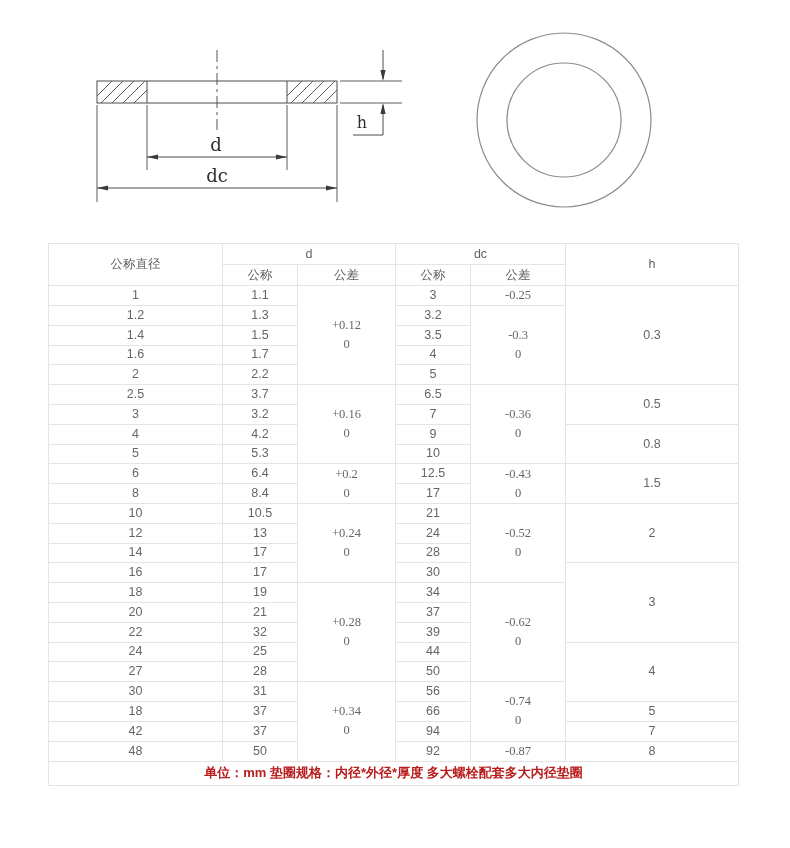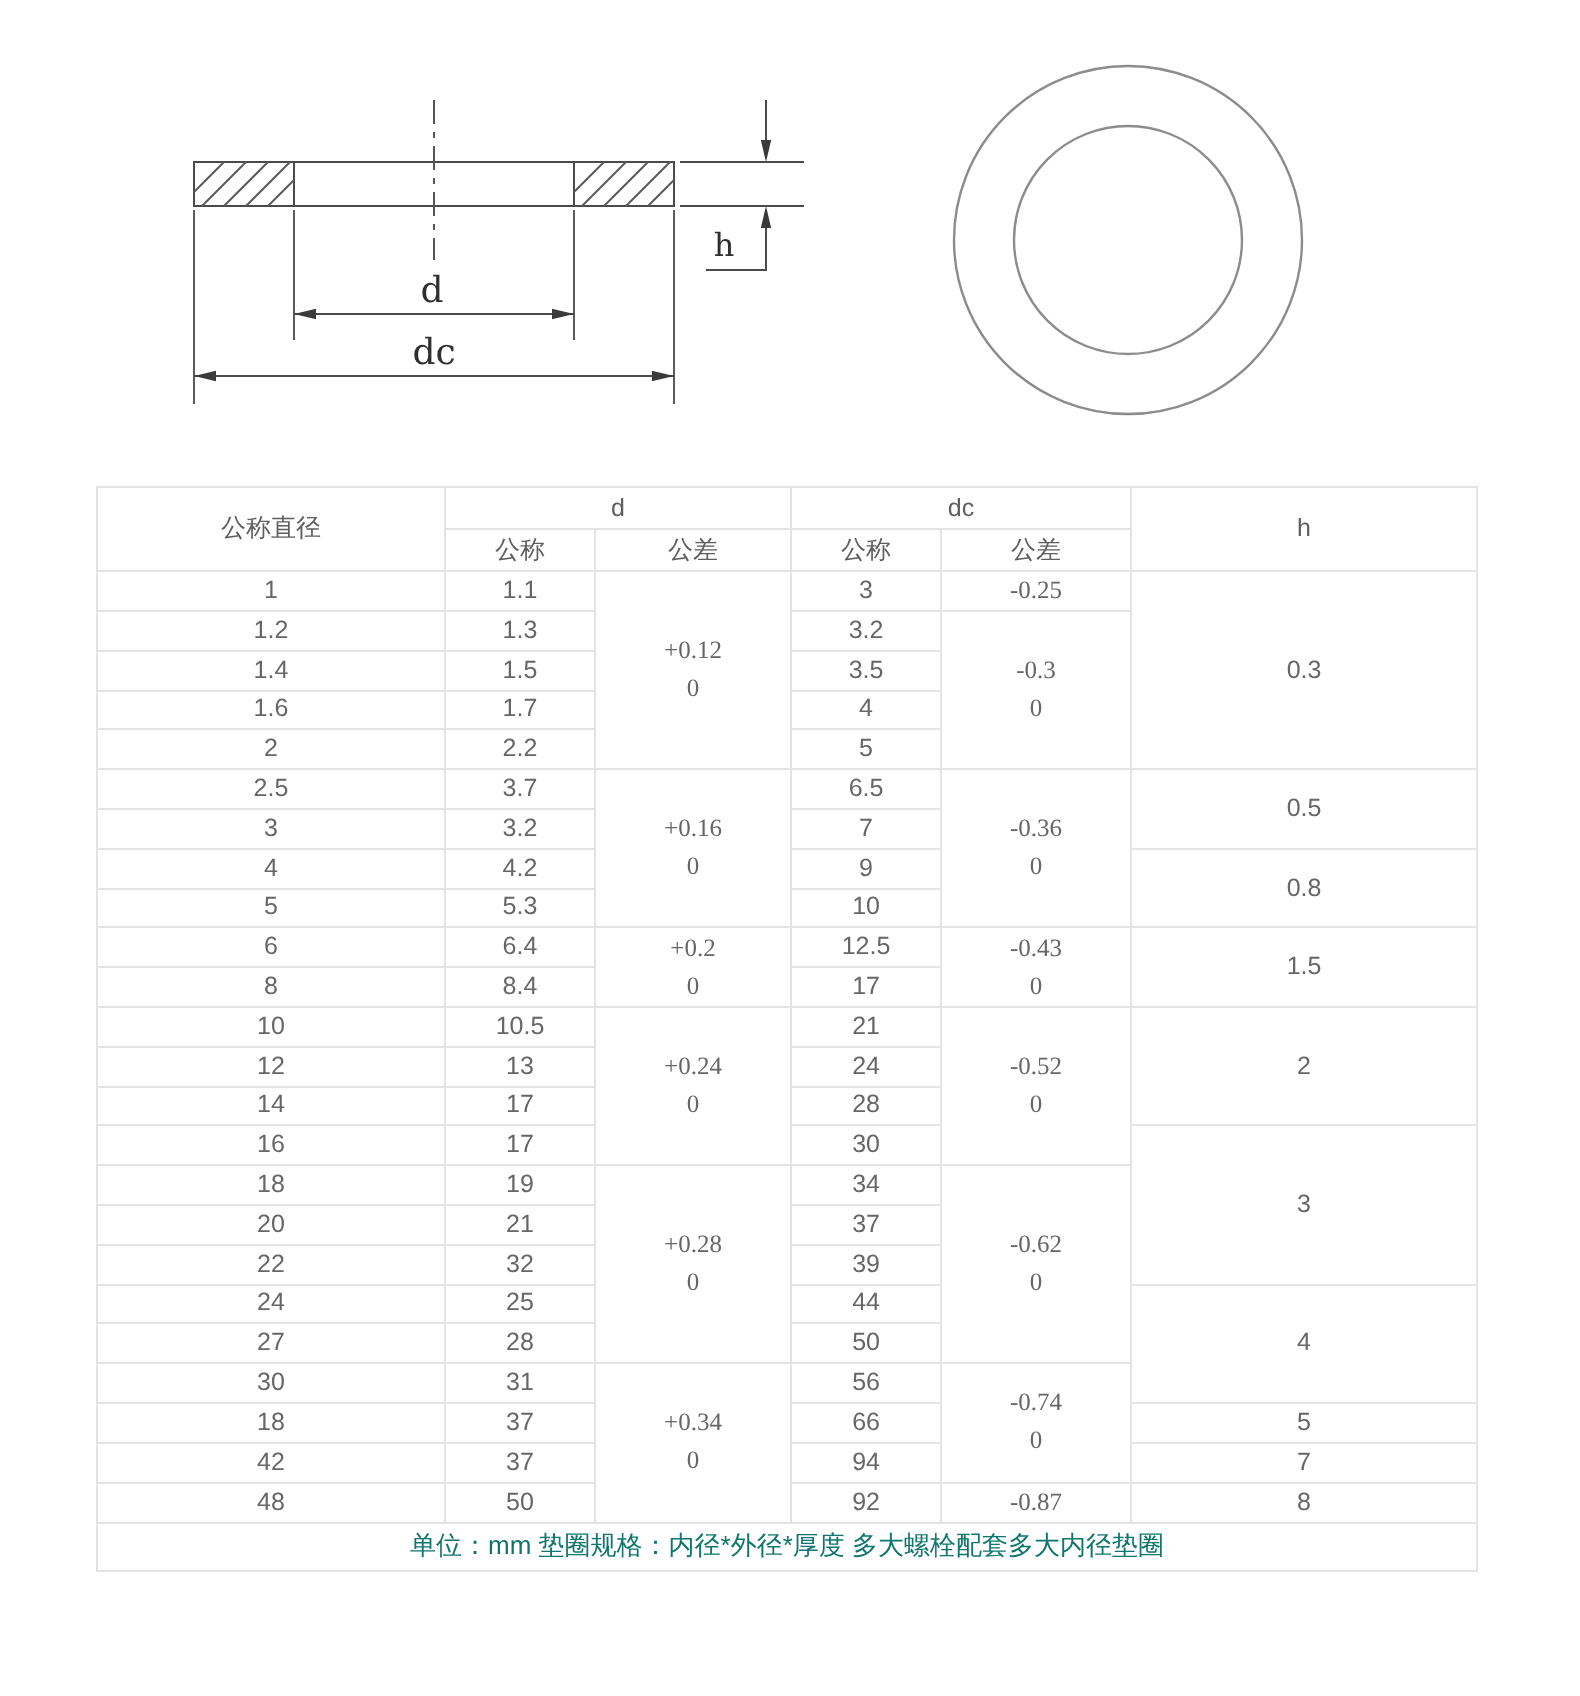--- a/index.html
+++ b/index.html
@@ -36,21 +36,21 @@
   #spec-table th, #spec-table td {
     border: 1px solid #e4e4e4;
     text-align: center;
     vertical-align: middle;
     font-weight: normal;
     padding: 0;
     line-height: 1.2;
   }
   #spec-table thead th { height: 21px; color: #5f5f5f; }
   #spec-table tbody td { height: 19.8px; }
-  #spec-table tfoot td { height: 24px; font-size: 13px; color: #0f766e; }
+  #spec-table tfoot td { height: 24px; font-size: 13px; color: #b91c1c; font-weight: bold; }
   .tol-line { line-height: 19px; font-family: Liberation Serif, serif; }
 </style>
 </head>
 <body>
 
 <svg id="drawing-svg" width="790" height="230" viewBox="0 0 790 230">
 
   <g>
 
     <rect class="draw-line" x="97" y="81" width="240" height="22"></rect>

